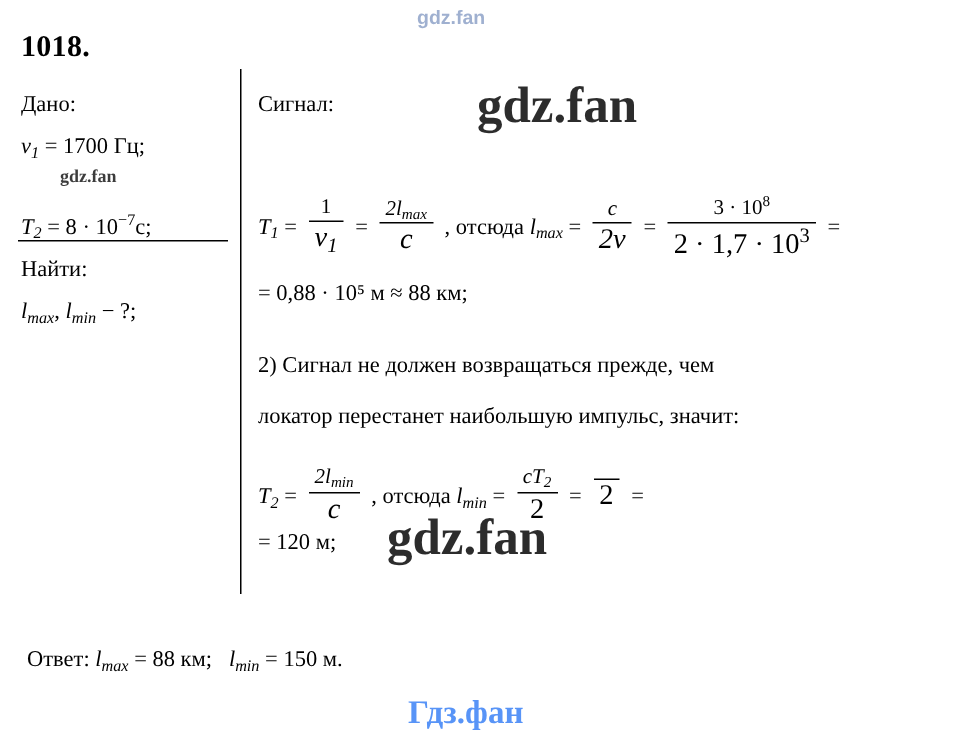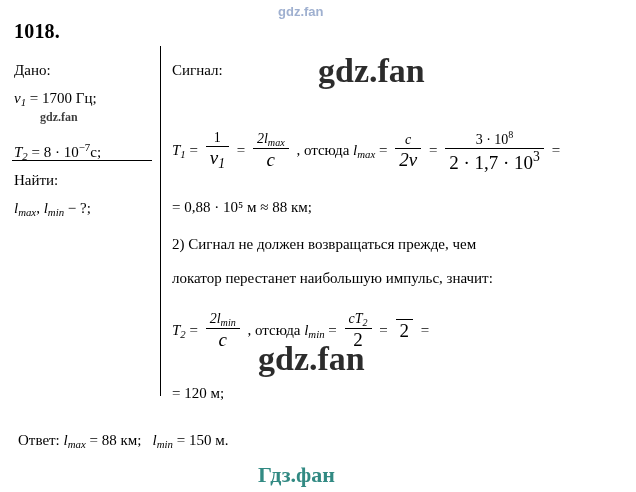--- a/index.html
+++ b/index.html
@@ -20,21 +20,21 @@
     font-family:"Liberation Sans", sans-serif;
     font-weight:bold;
     opacity:.85;
     pointer-events:none;
     white-space:nowrap;
   }
   .wm-top{left:278px;top:4px;font-size:13px;color:#8fa3c8;}
   .wm-big1{left:318px;top:52px;font-size:34px;color:#1b1b1b;opacity:.92;font-family:"Liberation Serif",serif;font-weight:bold;}
   .wm-small{left:40px;top:110px;font-size:12px;color:#1b1b1b;font-family:"Liberation Serif",serif;font-weight:bold;}
   .wm-big2{left:258px;top:340px;font-size:34px;color:#1b1b1b;opacity:.92;font-family:"Liberation Serif",serif;font-weight:bold;}
-  .wm-bottom{left:258px;top:462px;font-size:22px;color:#0f766e;font-family:"Liberation Serif",serif;font-weight:bold;}
+  .wm-bottom{left:272px;top:462px;font-size:22px;color:#3b82f6;font-family:"Liberation Serif",serif;font-weight:bold;}
 
   .task-no{position:absolute;left:14px;top:20px;font-size:20px;font-weight:bold;letter-spacing:.2px;}
 
   
   .divider{position:absolute;left:160px;top:46px;width:1px;height:350px;background:#000;}
   
   .hrule{position:absolute;left:12px;top:160px;width:140px;height:1px;background:#000;}
 
   .lbl{position:absolute;font-size:15px;}
   .upr{font-style:normal;}
@@ -108,21 +108,21 @@
       <span class="den it">2v</span>
     </span>
     <span class="upr">=</span>
     <span class="frac">
       <span class="num upr"><span>3 · 10</span><sup>8</sup></span>
       <span class="den upr"><span>2 · 1,7 · 10</span><sup>3</sup></span>
     </span>
     <span class="upr">=</span>
   </div>
 
-  <div class="row" style="left:172px;top:199px;">= 0,88 · 10⁵ м ≈ 88 км;</div>
+  <div class="row" style="left:172px;top:188px;">= 0,88 · 10⁵ м ≈ 88 км;</div>
 
   <div class="row" style="left:172px;top:236px;">2) Сигнал не должен возвращаться прежде, чем</div>
   <div class="row" style="left:172px;top:270px;">локатор перестанет наибольшую импульс, значит:</div>
 
   <div class="row" style="left:172px;top:312px;">
     <span class="it">T</span><sub>2</sub>
     <span class="upr">=</span>
     <span class="frac">
       <span class="num"><span class="it">2l</span><sub>min</sub></span>
       <span class="den it">c</span>
@@ -134,21 +134,21 @@
       <span class="num"><span class="it">cT</span><sub>2</sub></span>
       <span class="den upr">2</span>
     </span>
     <span class="upr">=</span>
     <span class="frac">
       <span class="den upr">2</span>
     </span>
     <span class="upr">=</span>
   </div>
 
-  <div class="row" style="left:172px;top:385px;font-family:Liberation Serif, serif;">= 120 м;</div>
+  <div class="row" style="left:172px;top:354px;font-family:Liberation Serif, serif;">= 120 м;</div>
 
   <div class="row" style="left:18px;top:432px;">
     <span class="upr">Ответ:</span>
     <span class="it">l</span><sub>max</sub>
     <span class="upr">= 88 км;</span>
     &nbsp;
     <span class="it">l</span><sub>min</sub>
     <span class="upr">= 150 м.</span>
   </div>
 

